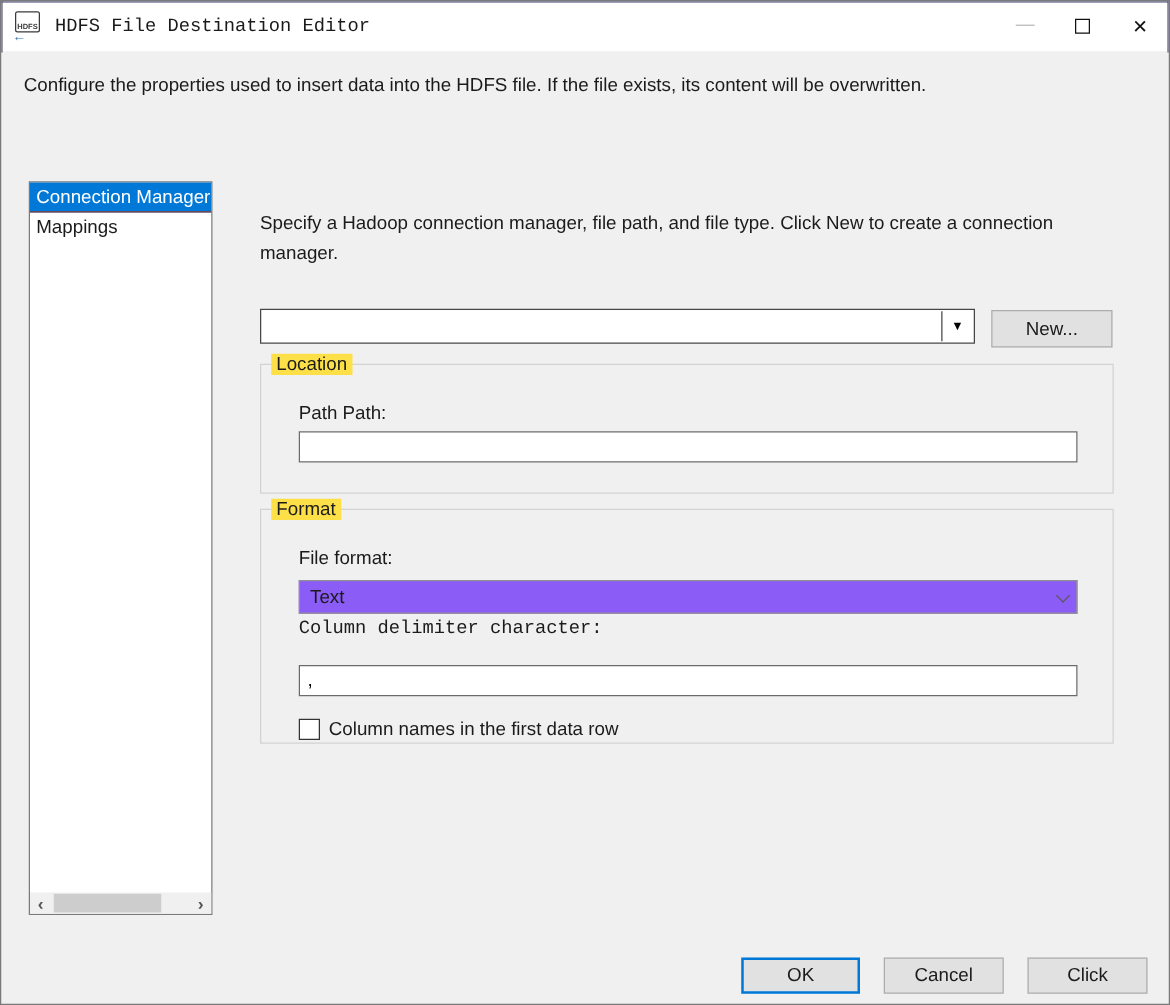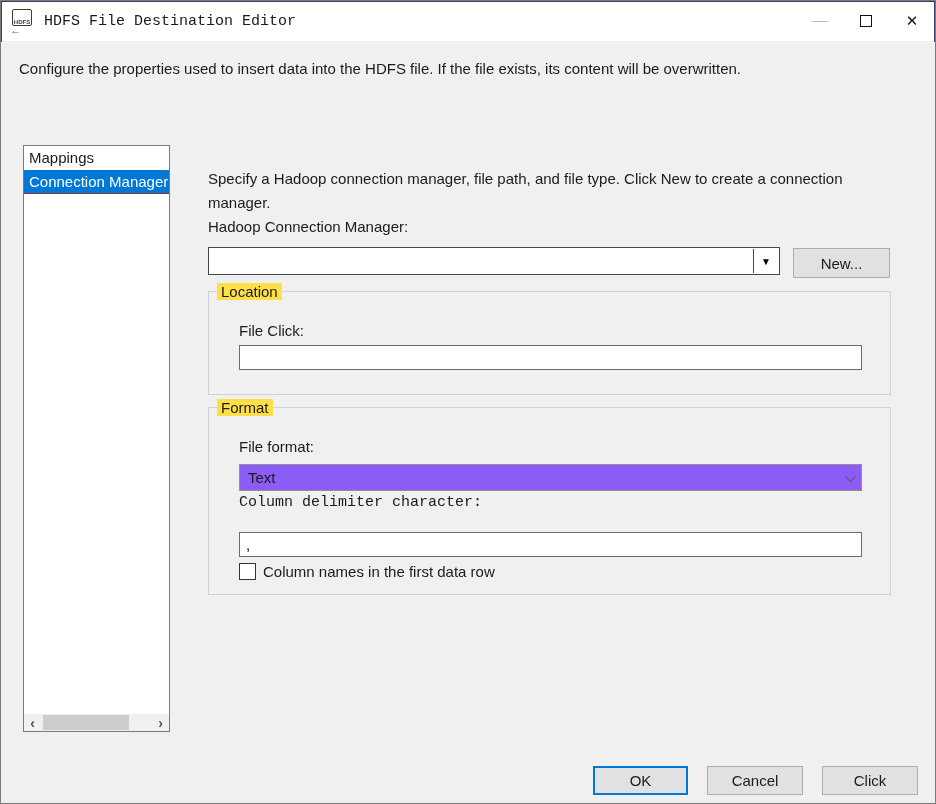--- a/index.html
+++ b/index.html
@@ -119,21 +119,21 @@
     position: absolute; left: 238px; top: 463px; width: 623px; height: 27px;
     background: #8b5cf6; border: 1px solid #919191;
     display: flex; align-items: center; padding: 0 8px;
     font-size: 15px; color: #1b1b1b;
   }
   .select .chev {
     margin-left: auto; width: 8px; height: 8px;
     border-right: 1.5px solid #5a5a5a; border-bottom: 1.5px solid #5a5a5a;
     transform: rotate(45deg) translateY(-2px);
   }
-  .checkrow { position: absolute; left: 238px; top: 562px; display: flex; align-items: center; }
+  .checkrow { position: absolute; left: 238px; top: 574px; display: flex; align-items: center; }
   .checkbox {
     width: 17px; height: 17px; background: #fff; border: 1px solid #333;
     flex: 0 0 auto;
   }
   .checklabel { margin-left: 7px; font-size: 15px; color: #1b1b1b; }
   .btn-ok { left: 592px; top: 765px; width: 95px; height: 29px; border: 2px solid #0078d7; }
   .btn-cancel { left: 706px; top: 765px; width: 96px; height: 29px; }
   .btn-help { left: 821px; top: 765px; width: 96px; height: 29px; }
 </style>
 </head>
@@ -156,46 +156,45 @@
         </span>
       <span class="winbtn">
           <span class="glyph-close">✕</span>
         </span>
     </span>
   </div>
 
   <div class="desc">Configure the properties used to insert data into the HDFS file. If the file exists, its content will be overwritten.</div>
 
   <div class="listbox">
+    <div class="list-item selected">Connection Manager</div>
     <div class="list-item">Mappings</div>
-    <div class="list-item selected">Connection Manager</div>
     <div class="hscroll">
       <span class="arrow">‹</span>
       <span class="thumb"></span>
       <span class="arrow right">›</span>
     </div>
   </div>
 
   <div class="instruction">Specify a Hadoop connection manager, file path, and file type. Click New to create a connection manager.</div>
 
-  <div class="lbl lbl-hcm">Hadoop Connection Manager:</div>
 
   <div class="combo">
     <input type="text" value="" style="">
     <span class="drop">
         <span>▼</span>
       </span>
   </div>
 
   <div class="btn btn-new">New...</div>
 
   <div class="groupbox group-location">
     <span class="group-title">Location</span>
   </div>
-  <div class="lbl lbl-filepath">File Click:</div>
+  <div class="lbl lbl-filepath">Path Path:</div>
   <input class="txtinput in-filepath" type="text" value="" style="">
 
   <div class="groupbox group-format">
     <span class="group-title">Format</span>
   </div>
   <div class="lbl lbl-fileformat">File format:</div>
   <div class="select">
     <span>Text</span>
     <span class="chev"></span>
   </div>

